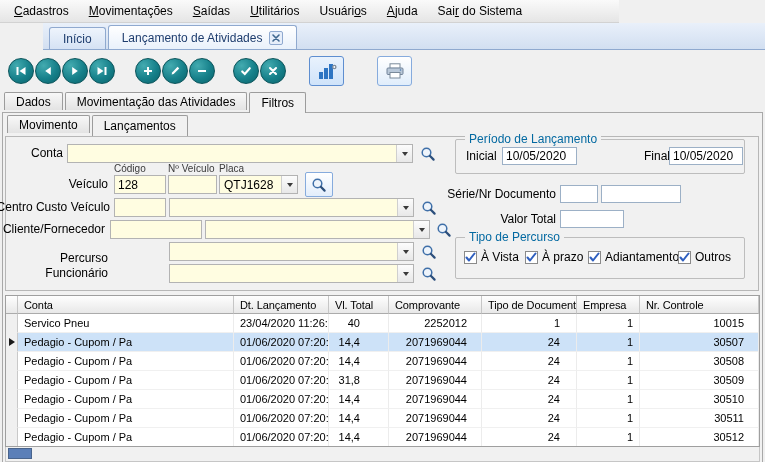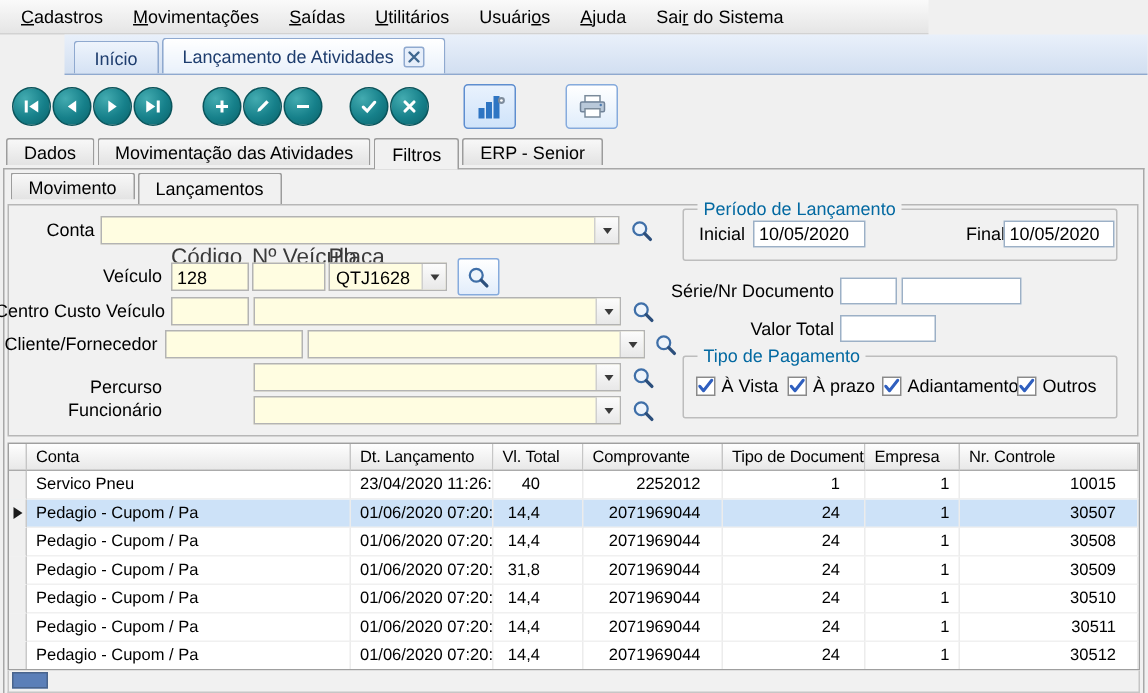--- a/index.html
+++ b/index.html
@@ -52,21 +52,21 @@
     border:1px solid #9c9c9c; border-bottom:none; border-radius:2px 2px 0 0; }
   .wtab.active { height:21px; margin-bottom:-1px; background:#f1f1f1; z-index:6; position:relative; }
 
   .main-panel { left:2px; top:112px; width:761px; height:350px;
     border:1px solid #a8a8a8; border-bottom:none; background:#f1f1f1; }
   .filter-panel { left:5px; top:136px; width:754px; height:155px;
     border:1px solid #b7b7b7; background:#f1f1f1; }
 
   
   .flabel { position:absolute; white-space:nowrap; line-height:13px; }
-  .minilabel { position:absolute; font-size:15px; color:#3a3a3a; white-space:nowrap; }
+  .minilabel { position:absolute; font-size:10px; color:#3a3a3a; white-space:nowrap; }
   .field { position:absolute; height:19px; background:#fffde1; border:1px solid #b3b3b3;
     font-family:"Liberation Sans",sans-serif; font-size:12px; padding:0 3px; outline:none; }
   .wfield { position:absolute; height:18px; background:#ffffff; border:1px solid #9cb0c6;
     font-family:"Liberation Sans",sans-serif; font-size:12px; padding:0 3px; outline:none; }
   .combo { position:absolute; height:19px; background:#fffde1; border:1px solid #b3b3b3;
     display:flex; align-items:center; }
   .combo .txt { flex:1; padding:0 4px; white-space:nowrap; overflow:hidden; }
   .combo .dd { width:16px; height:100%; border-left:1px solid #cfcfcf; flex:none;
     background: linear-gradient(#fcfcfc,#e8e8e8);
     display:flex; align-items:center; justify-content:center; }
@@ -215,23 +215,20 @@
 <div class="tabstrip" style="left:4px;top:92px;height:21px">
   <div class="wtab">
       <span>Dados</span>
     </div>
   <div class="wtab">
       <span>Movimentação das Atividades</span>
     </div>
   <div class="wtab active">
       <span>Filtros</span>
     </div>
-  <div class="wtab">
-      <span>ERP - Senior</span>
-    </div>
 </div>
 
 <div class="filter-panel abs"></div>
 <div class="tabstrip" style="left:7px;top:115px;height:21px">
   <div class="wtab">
       <span>Movimento</span>
     </div>
   <div class="wtab active">
       <span>Lançamentos</span>
     </div>
@@ -337,21 +334,21 @@
 <input class="wfield" style="left: 669px; top: 147px; width: 74px;" readonly="" value="10/05/2020">
 
 <span class="flabel" style="right:209px;top:188px">Série/Nr Documento</span>
 <input class="wfield" style="left: 560px; top: 185px; width: 38px;" readonly="" value="">
 <input class="wfield" style="left: 601px; top: 185px; width: 80px;" readonly="" value="">
 
 <span class="flabel" style="right:209px;top:213px">Valor Total</span>
 <input class="wfield" style="left: 560px; top: 210px; width: 64px;" readonly="" value="">
 
 <div class="group" style="left:455px;top:237px;width:290px;height:42px">
-  <span class="legend">Tipo de Pagamento</span>
+  <span class="legend">Tipo de Percurso</span>
 </div>
 <div class="cb-item" style="left:464px;top:250px">
   <span class="cb-box">
       <svg width="11" height="11" viewBox="0 0 11 11">
         <path d="M1.5 5.5 L4 8.5 L9.5 1.5" fill="none" stroke="#2f5fbf" stroke-width="2" stroke-linecap="round" stroke-linejoin="round"></path>
       </svg>
     </span>
   <span>À Vista</span>
 </div>
 <div class="cb-item" style="left:525px;top:250px">

